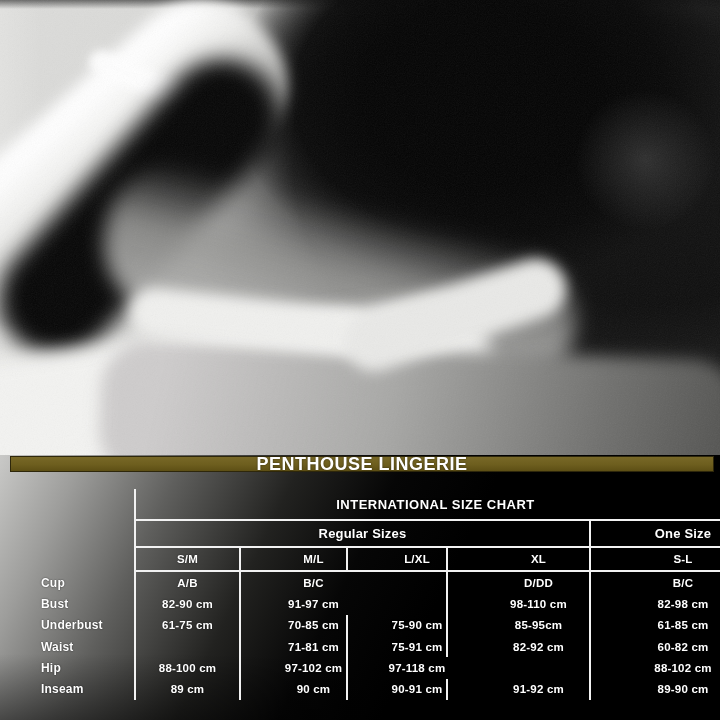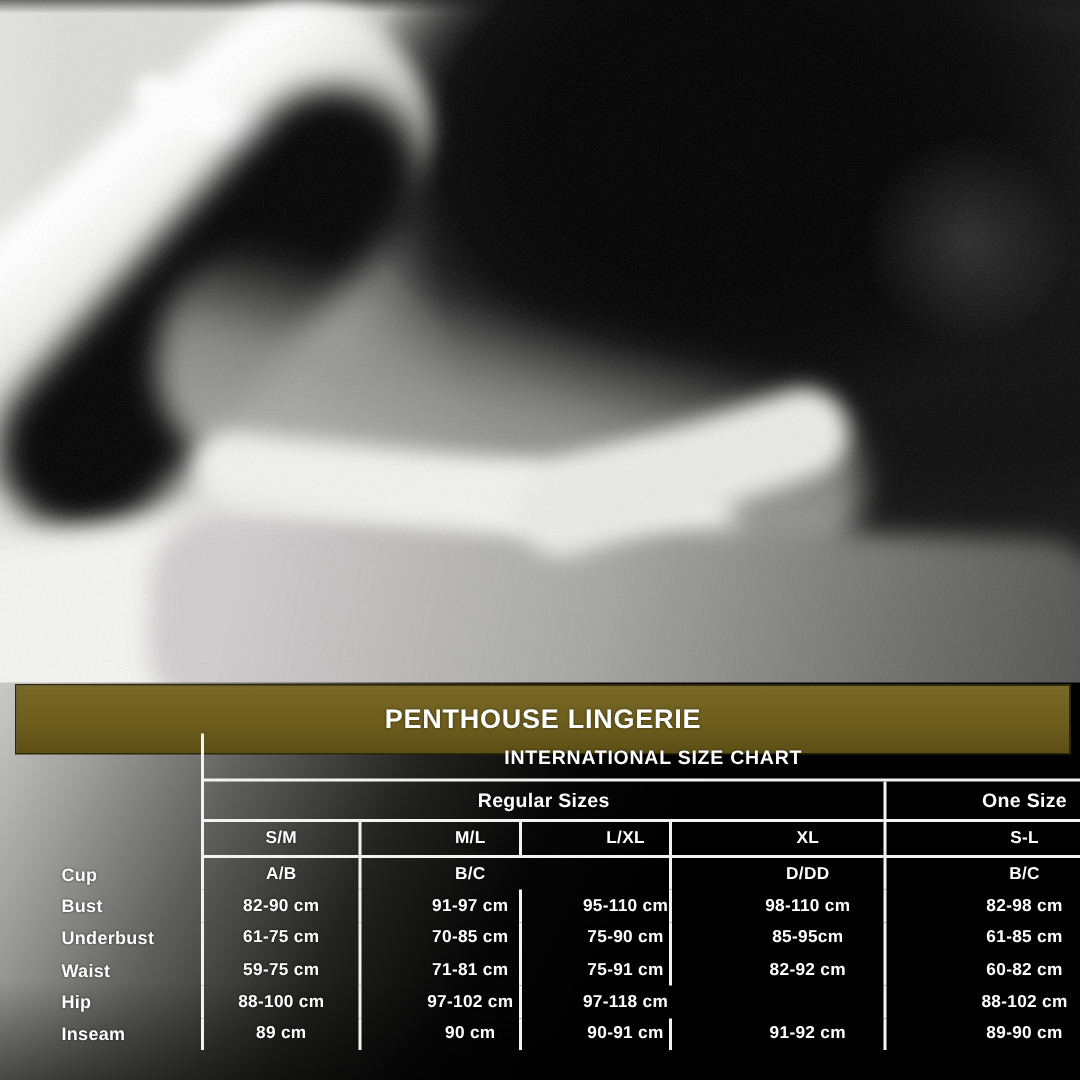--- a/index.html
+++ b/index.html
@@ -41,21 +41,21 @@
     background:#e9e9e7;filter:blur(7px);border-radius:30px;}
   .grain{position:absolute;left:0;top:0;opacity:.08;pointer-events:none;}
   
   .bottom{
     position:absolute;left:0;top:455px;width:720px;height:265px;
     background:
       linear-gradient(to bottom, rgba(0,0,0,0) 75%, rgba(0,0,0,.45) 100%),
       linear-gradient(116deg,#c9c9c7 0%,#9d9d9b 10%,#5f5f5d 22%,#222220 36%,#060606 48%,#000000 60%,#000000 100%);
   }
   .banner{
-    position:absolute;left:11px;top:2px;width:702px;height:45px;
+    position:absolute;left:11px;top:2px;width:702px;height:14px;
     background:linear-gradient(to bottom,#786827 0%,#6d5e1e 55%,#5d4f15 100%);
     outline:1px solid #2e270b;
     display:flex;align-items:center;justify-content:center;
   }
   .banner span{
     color:#fff;font-weight:bold;font-size:18px;letter-spacing:.5px;
     text-shadow:0 0 2px rgba(0,0,0,.55);
   }
   .chart{
     position:absolute;left:11px;top:34px;width:702px;height:211px;
@@ -121,33 +121,31 @@
 
       <div class="c bB bL bR" style="grid-area:3/6/4/7">S-L</div>
       <div class="c" style="grid-area:4/2">A/B</div>
       <div class="c bL" style="grid-area:4/3">B/C</div>
       <div class="c bL" style="grid-area:4/5">D/DD</div>
       <div class="c bL bR" style="grid-area:4/6">B/C</div>
 
       <div class="c lbl bR" style="grid-area:5/1">Bust</div>
       <div class="c" style="grid-area:5/2">82-90 cm</div>
       <div class="c bL" style="grid-area:5/3">91-97 cm</div>
-      <div class="c bL" style="grid-area:5/4">95-110 cm</div>
       <div class="c bL" style="grid-area:5/5">98-110 cm</div>
       <div class="c bL bR" style="grid-area:5/6">82-98 cm</div>
 
       <div class="c lbl bR" style="grid-area:6/1">Underbust</div>
       <div class="c" style="grid-area:6/2">61-75 cm</div>
       <div class="c bL" style="grid-area:6/3">70-85 cm</div>
       <div class="c bL" style="grid-area:6/4">75-90 cm</div>
       <div class="c bL" style="grid-area:6/5">85-95cm</div>
       <div class="c bL bR" style="grid-area:6/6">61-85 cm</div>
 
       <div class="c lbl bR" style="grid-area:7/1">Waist</div>
-      <div class="c" style="grid-area:7/2">59-75 cm</div>
       <div class="c bL" style="grid-area:7/3">71-81 cm</div>
       <div class="c bL" style="grid-area:7/4">75-91 cm</div>
       <div class="c bL" style="grid-area:7/5">82-92 cm</div>
       <div class="c bL bR" style="grid-area:7/6">60-82 cm</div>
 
       <div class="c lbl bR" style="grid-area:8/1">Hip</div>
       <div class="c" style="grid-area:8/2">88-100 cm</div>
       <div class="c bL" style="grid-area:8/3">97-102 cm</div>
       <div class="c bL" style="grid-area:8/4">97-118 cm</div>
       <div class="c bL bR" style="grid-area:8/6">88-102 cm</div>

